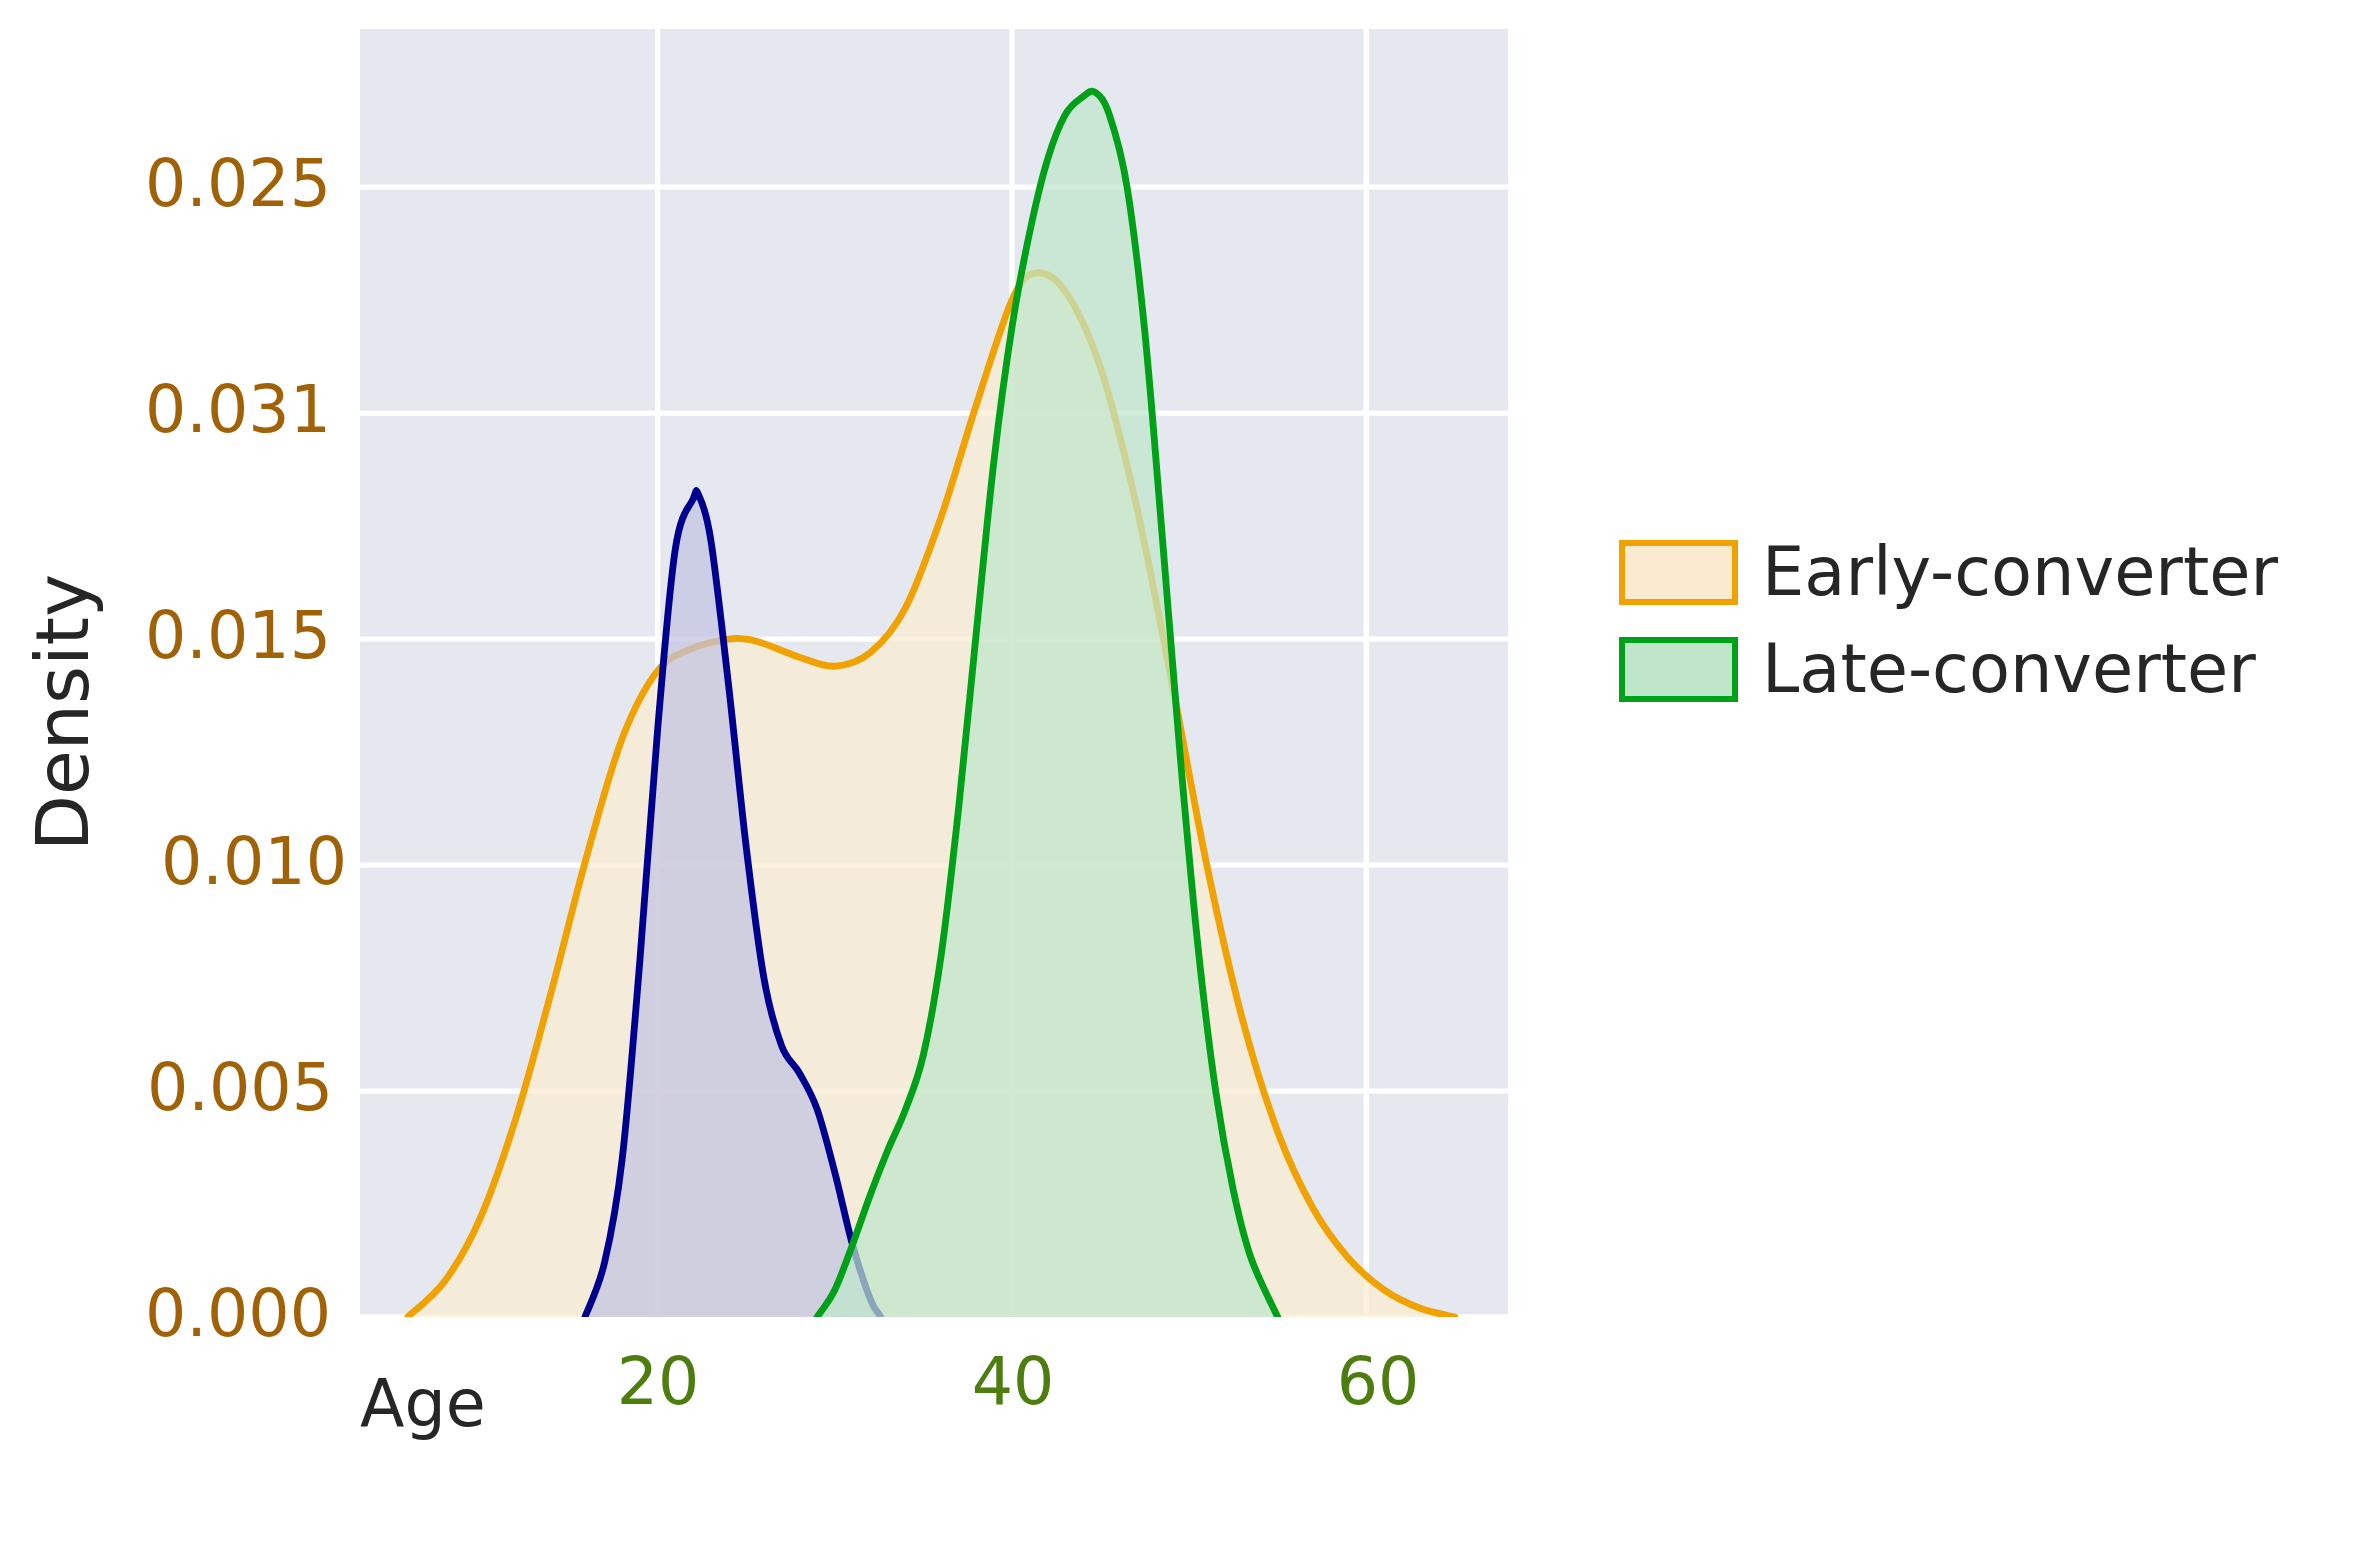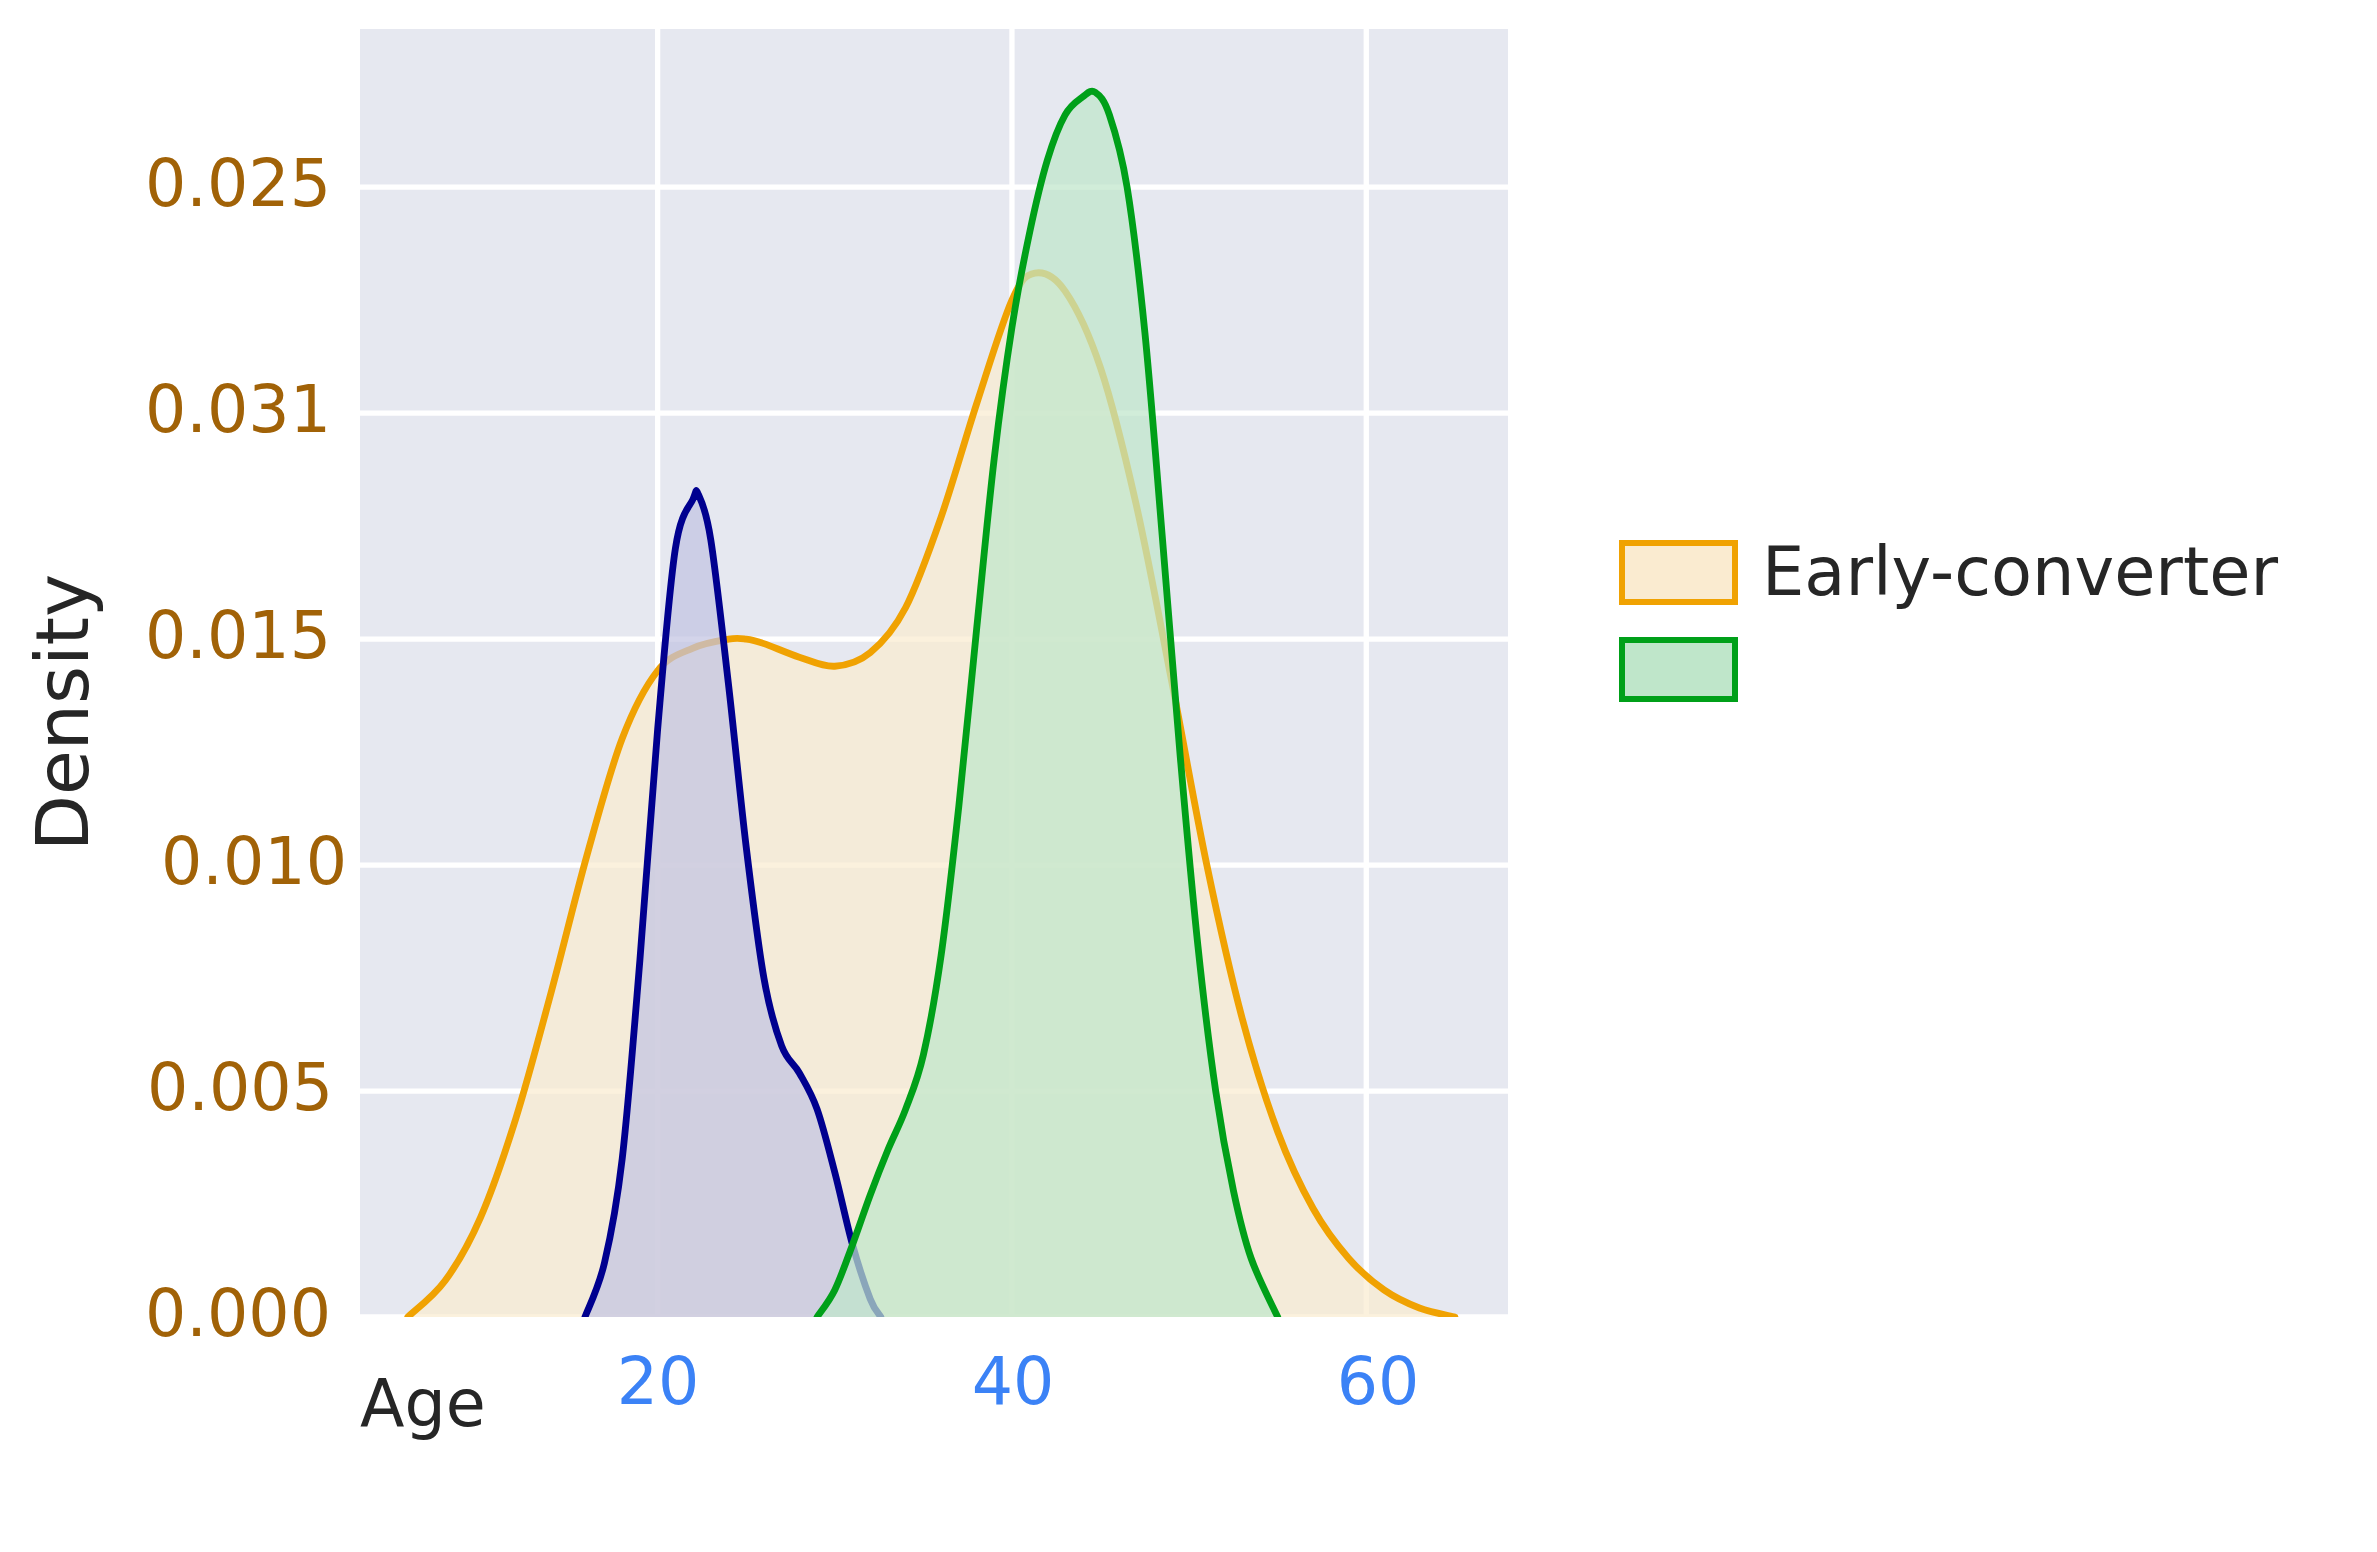--- a/index.html
+++ b/index.html
@@ -12,21 +12,21 @@
     background:#E6E8F0;
   }
   #grid-layer,#curve-layer{position:absolute;left:0;top:0;width:100%;height:100%;}
   .ytick-wrap{position:absolute;left:0;width:331px;text-align:right;}
   .ytick-wrap span{
     display:inline-block;color:#a16207;font-size:65px;line-height:65px;
     font-family:"DejaVu Sans",sans-serif;white-space:nowrap;
   }
   .xtick-wrap{position:absolute;top:1344px;width:198px;text-align:center;}
   .xtick-wrap span{
-    display:inline-block;color:#3b82f6;font-size:65px;line-height:76px;
+    display:inline-block;color:#4d7c0f;font-size:65px;line-height:76px;
     font-family:"DejaVu Sans",sans-serif;white-space:nowrap;
   }
 
   
   #xlabel{
     position:absolute;left:360px;top:1364px;width:1148px;
     text-align:left;color:#262626;font-size:65px;line-height:79px;
     font-family:"DejaVu Sans",sans-serif;
   }
   #ylabel{
@@ -103,17 +103,18 @@
   <div id="xlabel">Age</div>
   <div id="ylabel">Density</div>
 
   <div id="legend">
       <div class="legend-row">
         <div class="swatch" style="background: rgb(250, 235, 208); border-color: rgb(240, 162, 2);"></div>
         <div class="legend-label">Early-converter</div>
       </div>
       <div class="legend-row">
         <div class="swatch" style="background: rgb(191, 230, 202); border-color: rgb(0, 160, 25);"></div>
+        <div class="legend-label">Late-converter</div>
       </div>
     </div>
 
 </div>
 
 
 </body></html>

